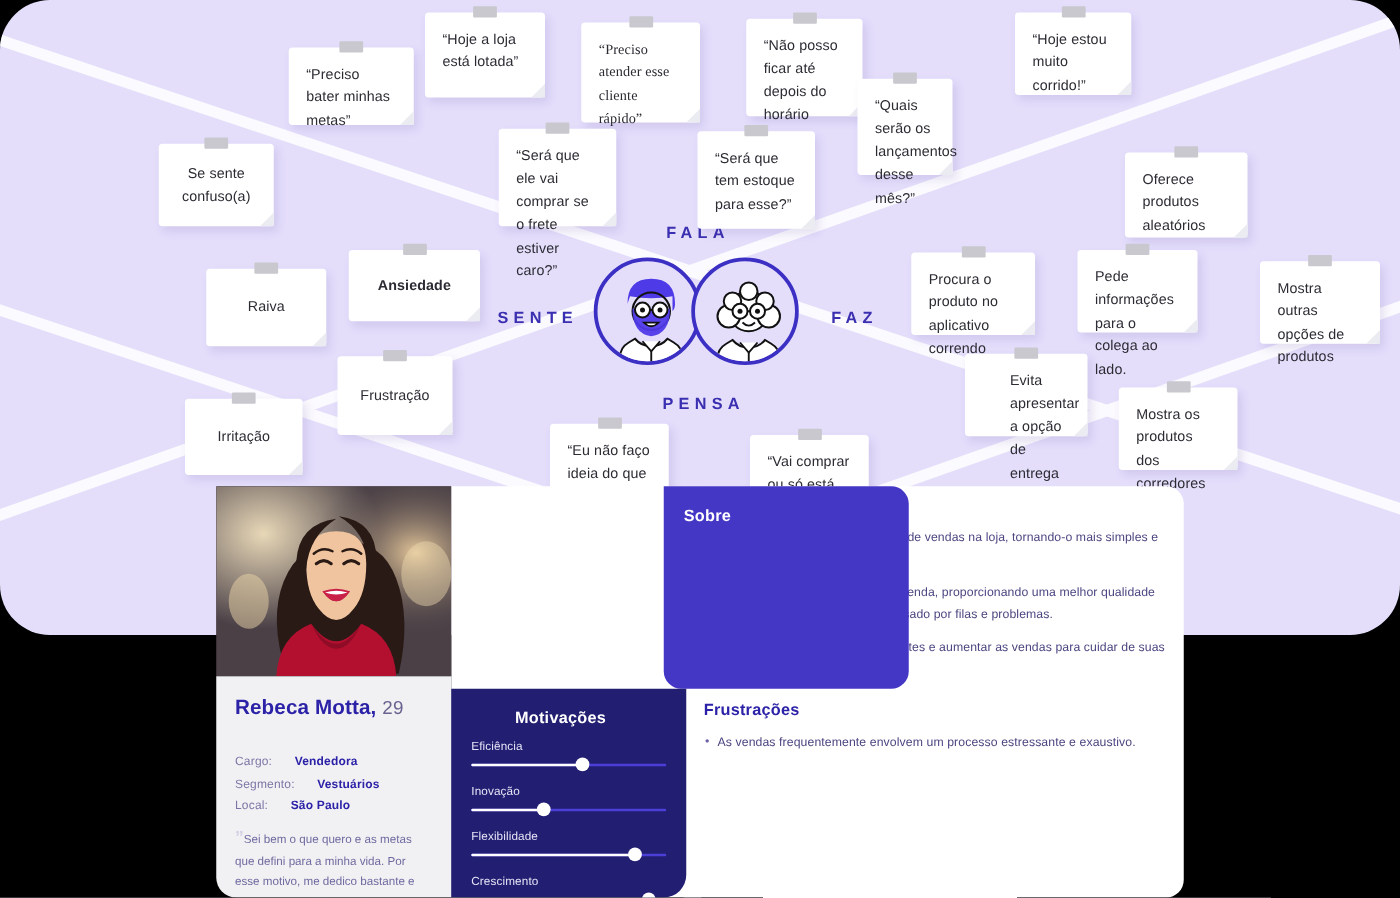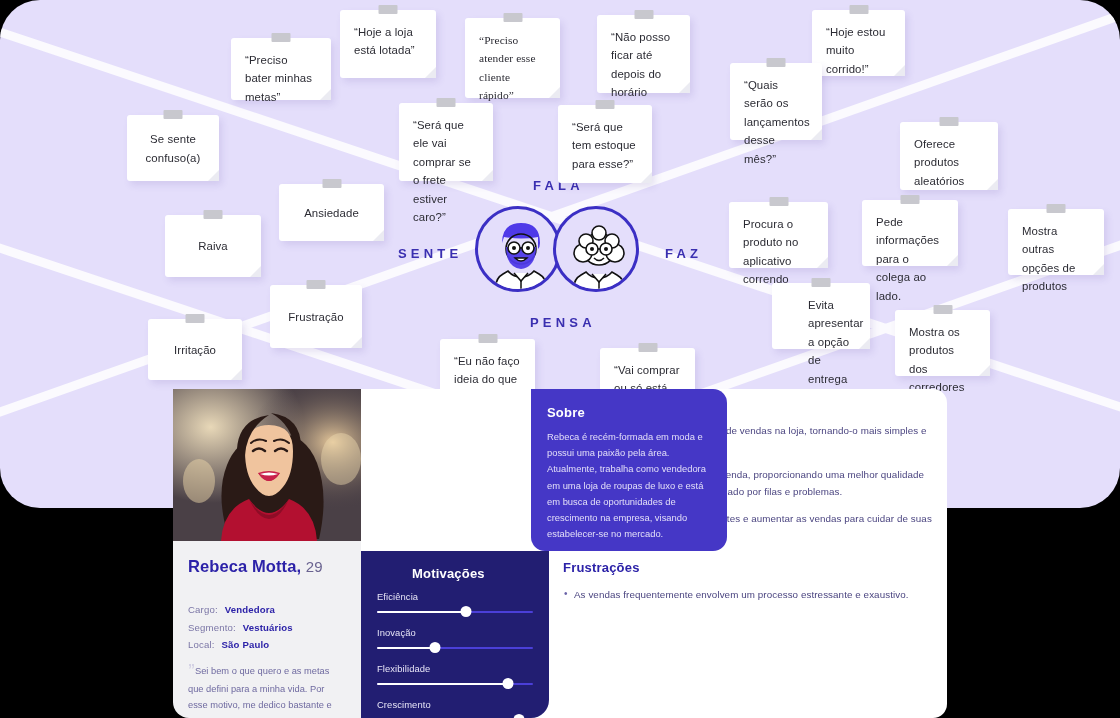--- a/index.html
+++ b/index.html
@@ -99,21 +99,21 @@
 
   .infocard {
     position: absolute; left: 0; top: 152px; width: 188px; height: 177px;
     background: #F1F1F3;
     border-radius: 0 0 0 16px;
     padding: 16px 15px 12px 15px;
   }
   .pname { font-size: 16.5px; font-weight: bold; color: #2C22A8; margin-bottom: 28px; letter-spacing: .1px; }
   .pname .age { font-weight: normal; color: #6A6390; font-size: 15px; }
   .frow { font-size: 9.6px; color: #7B76A6; margin-bottom: 6.5px; letter-spacing: .15px; }
-  .frow b { color: #2C22A8; font-weight: bold; margin-left: 7px; }
+  .frow b { color: #2C22A8; font-weight: bold; margin-left: 18px; }
   .quote { position: relative; font-size: 9.3px; line-height: 1.76; color: #6F6AA0; margin-top: 6px; }
   .qmark { color: #D3D1E4; font-weight: bold; font-size: 14px; }
 
   .motiv {
     position: absolute; left: 188px; top: 162px; width: 188px; height: 167px;
     background: #221E72;
     border-radius: 0 0 18px 0;
     padding: 15px 16px 12px 16px;
     color: #FFFFFF;
   }
@@ -193,23 +193,23 @@
 
   <div id="notes-layer">
       <div class="note" style="left: 231px; top: 38px; width: 100px; height: 62px;">“Preciso bater minhas metas”</div>
       <div class="note" style="left: 340px; top: 10px; width: 96px; height: 68px;">“Hoje a loja está lotada”</div>
       <div class="note" style="left: 465px; top: 18px; width: 95px; height: 80px; font-family: Liberation Serif, serif;">“Preciso atender esse cliente rápido”</div>
       <div class="note" style="left: 597px; top: 15px; width: 93px; height: 78px;">“Não posso ficar até depois do horário hoje”</div>
       <div class="note" style="left: 812px; top: 10px; width: 93px; height: 66px;">“Hoje estou muito corrido!”</div>
       <div class="note centered" style="left: 127px; top: 115px; width: 92px; height: 66px;">Se sente confuso(a)</div>
       <div class="note" style="left: 399px; top: 103px; width: 94px; height: 78px;">“Será que ele vai comprar se o frete estiver caro?”</div>
       <div class="note" style="left: 558px; top: 105px; width: 94px; height: 78px;">“Será que tem estoque para esse?”</div>
-      <div class="note" style="left: 730px; top: 63px; width: 92px; height: 77px;">“Quais serão os lançamentos desse mês?”</div>
+      <div class="note" style="left: 686px; top: 63px; width: 76px; height: 77px;">“Quais serão os lançamentos desse mês?”</div>
       <div class="note" style="left: 900px; top: 122px; width: 98px; height: 68px;">Oferece produtos aleatórios</div>
-      <div class="note centered" style="left: 279px; top: 184px; width: 105px; height: 57px;">Ansiedade</div>
+      <div class="note centered" style="left: 279px; top: 200px; width: 105px; height: 57px; font-weight: bold;">Ansiedade</div>
       <div class="note centered" style="left: 165px; top: 215px; width: 96px; height: 62px;">Raiva</div>
       <div class="note centered" style="left: 270px; top: 285px; width: 92px; height: 63px;">Frustração</div>
       <div class="note centered" style="left: 148px; top: 319px; width: 94px; height: 61px;">Irritação</div>
       <div class="note" style="left: 729px; top: 202px; width: 99px; height: 66px;">Procura o produto no aplicativo correndo</div>
       <div class="note" style="left: 862px; top: 200px; width: 96px; height: 66px;">Pede informações para o colega ao lado.</div>
       <div class="note" style="left: 1008px; top: 209px; width: 96px; height: 66px;">Mostra outras opções de produtos</div>
       <div class="note" style="left: 772px; top: 283px; width: 98px; height: 66px; padding-left: 36px;">Evita apresentar a opção de entrega em casa</div>
       <div class="note" style="left: 895px; top: 310px; width: 95px; height: 66px;">Mostra os produtos dos corredores</div>
       <div class="note" style="left: 440px; top: 339px; width: 95px; height: 66px;">“Eu não faço ideia do que temos de novidade”</div>
       <div class="note" style="left: 600px; top: 348px; width: 95px; height: 60px;">“Vai comprar ou só está querendo</div>
@@ -269,21 +269,20 @@
         <path d="M64 60 q2-30 32-34 q-22 14-24 40 z" fill="#2A1A16"></path>
         <path d="M128 58 q0-30 -30-34 q22 12 24 40 z" fill="#2A1A16"></path>
 
         <path d="M48 152 q2-32 28-42 q10 14 20 14 q10 0 20-14 q26 10 28 42 z" fill="#B31030"></path>
         <path d="M76 110 q10 16 20 16 q10 0 20-16 q-9 20-20 20 q-11 0-20-20 z" fill="#8E0C26"></path>
       </svg>
     </div>
 
     <div class="sobre">
       <h3>Sobre</h3>
-      <p>Rebeca é recém-formada em moda e possui uma paixão pela área. Atualmente, trabalha como vendedora em uma loja de roupas de luxo e está em busca de oportunidades de crescimento na empresa, visando estabelecer-se no mercado.</p>
     </div>
 
     <div class="infocard">
       <div class="pname">
         <span>Rebeca Motta,</span>
         <span class="age">29</span>
       </div>
       <div id="fields">
           <div class="frow"><span>Cargo:</span><b>Vendedora</b></div>
           <div class="frow"><span>Segmento:</span><b>Vestuários</b></div>

